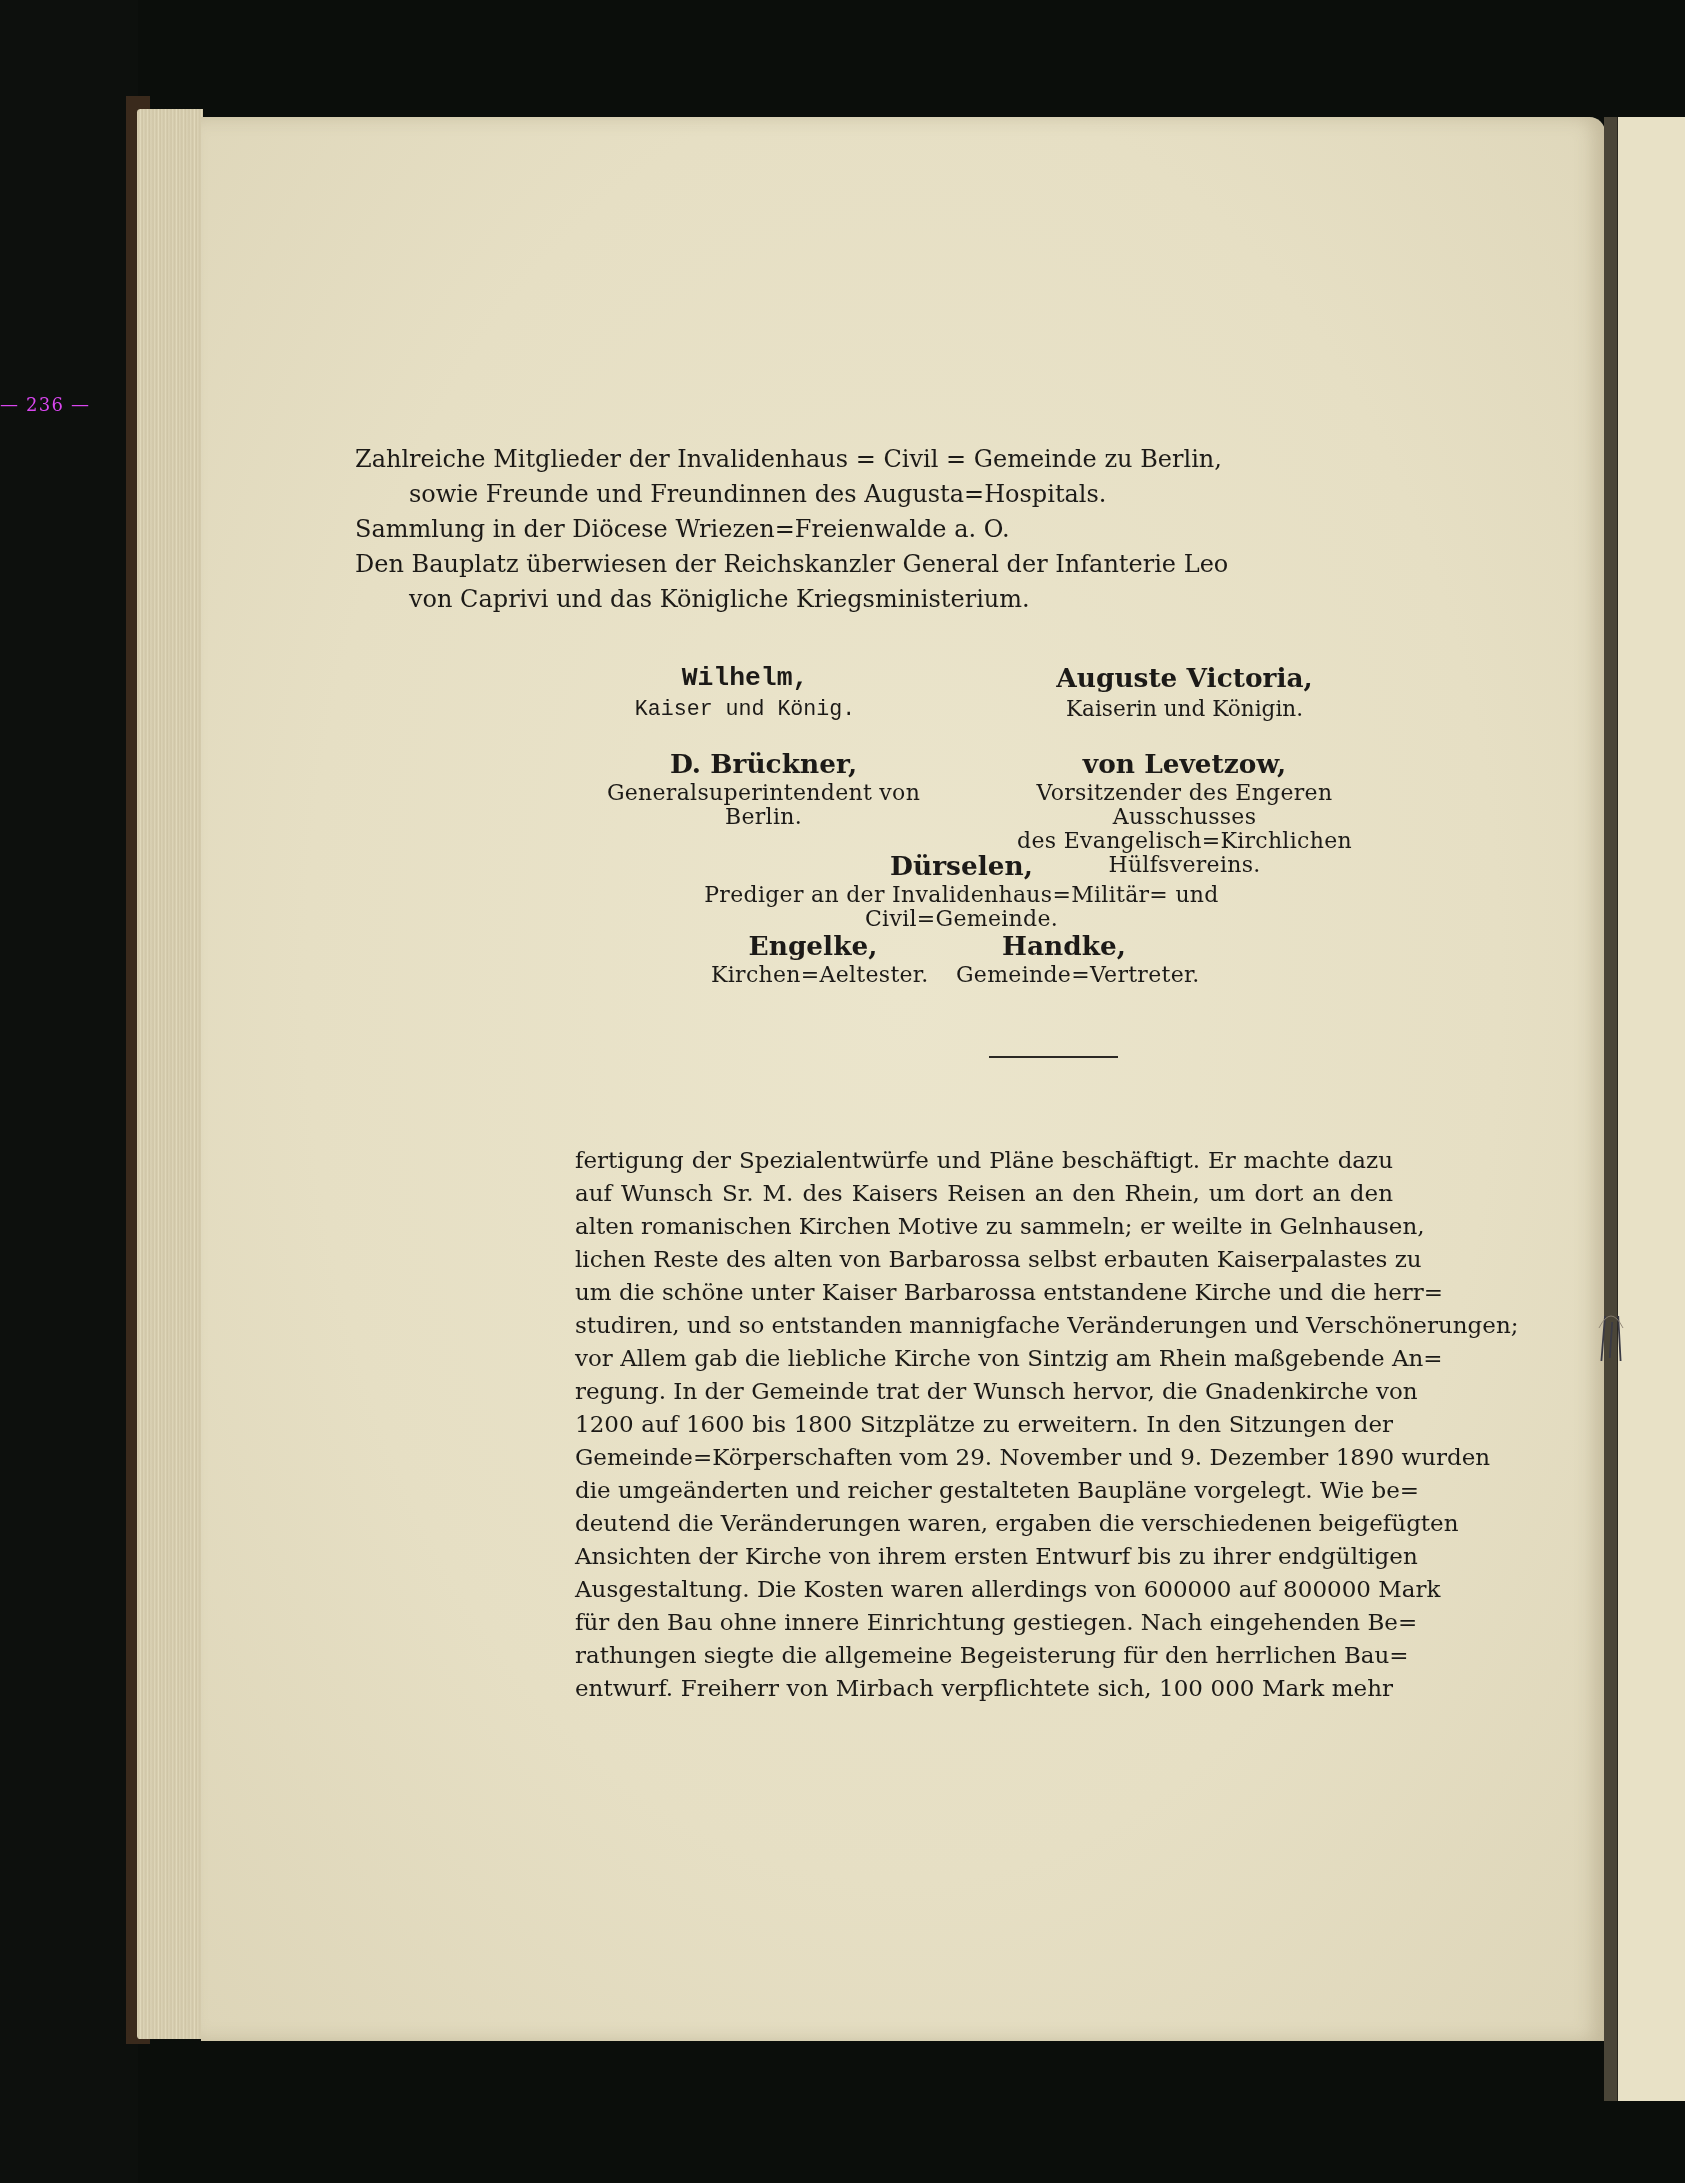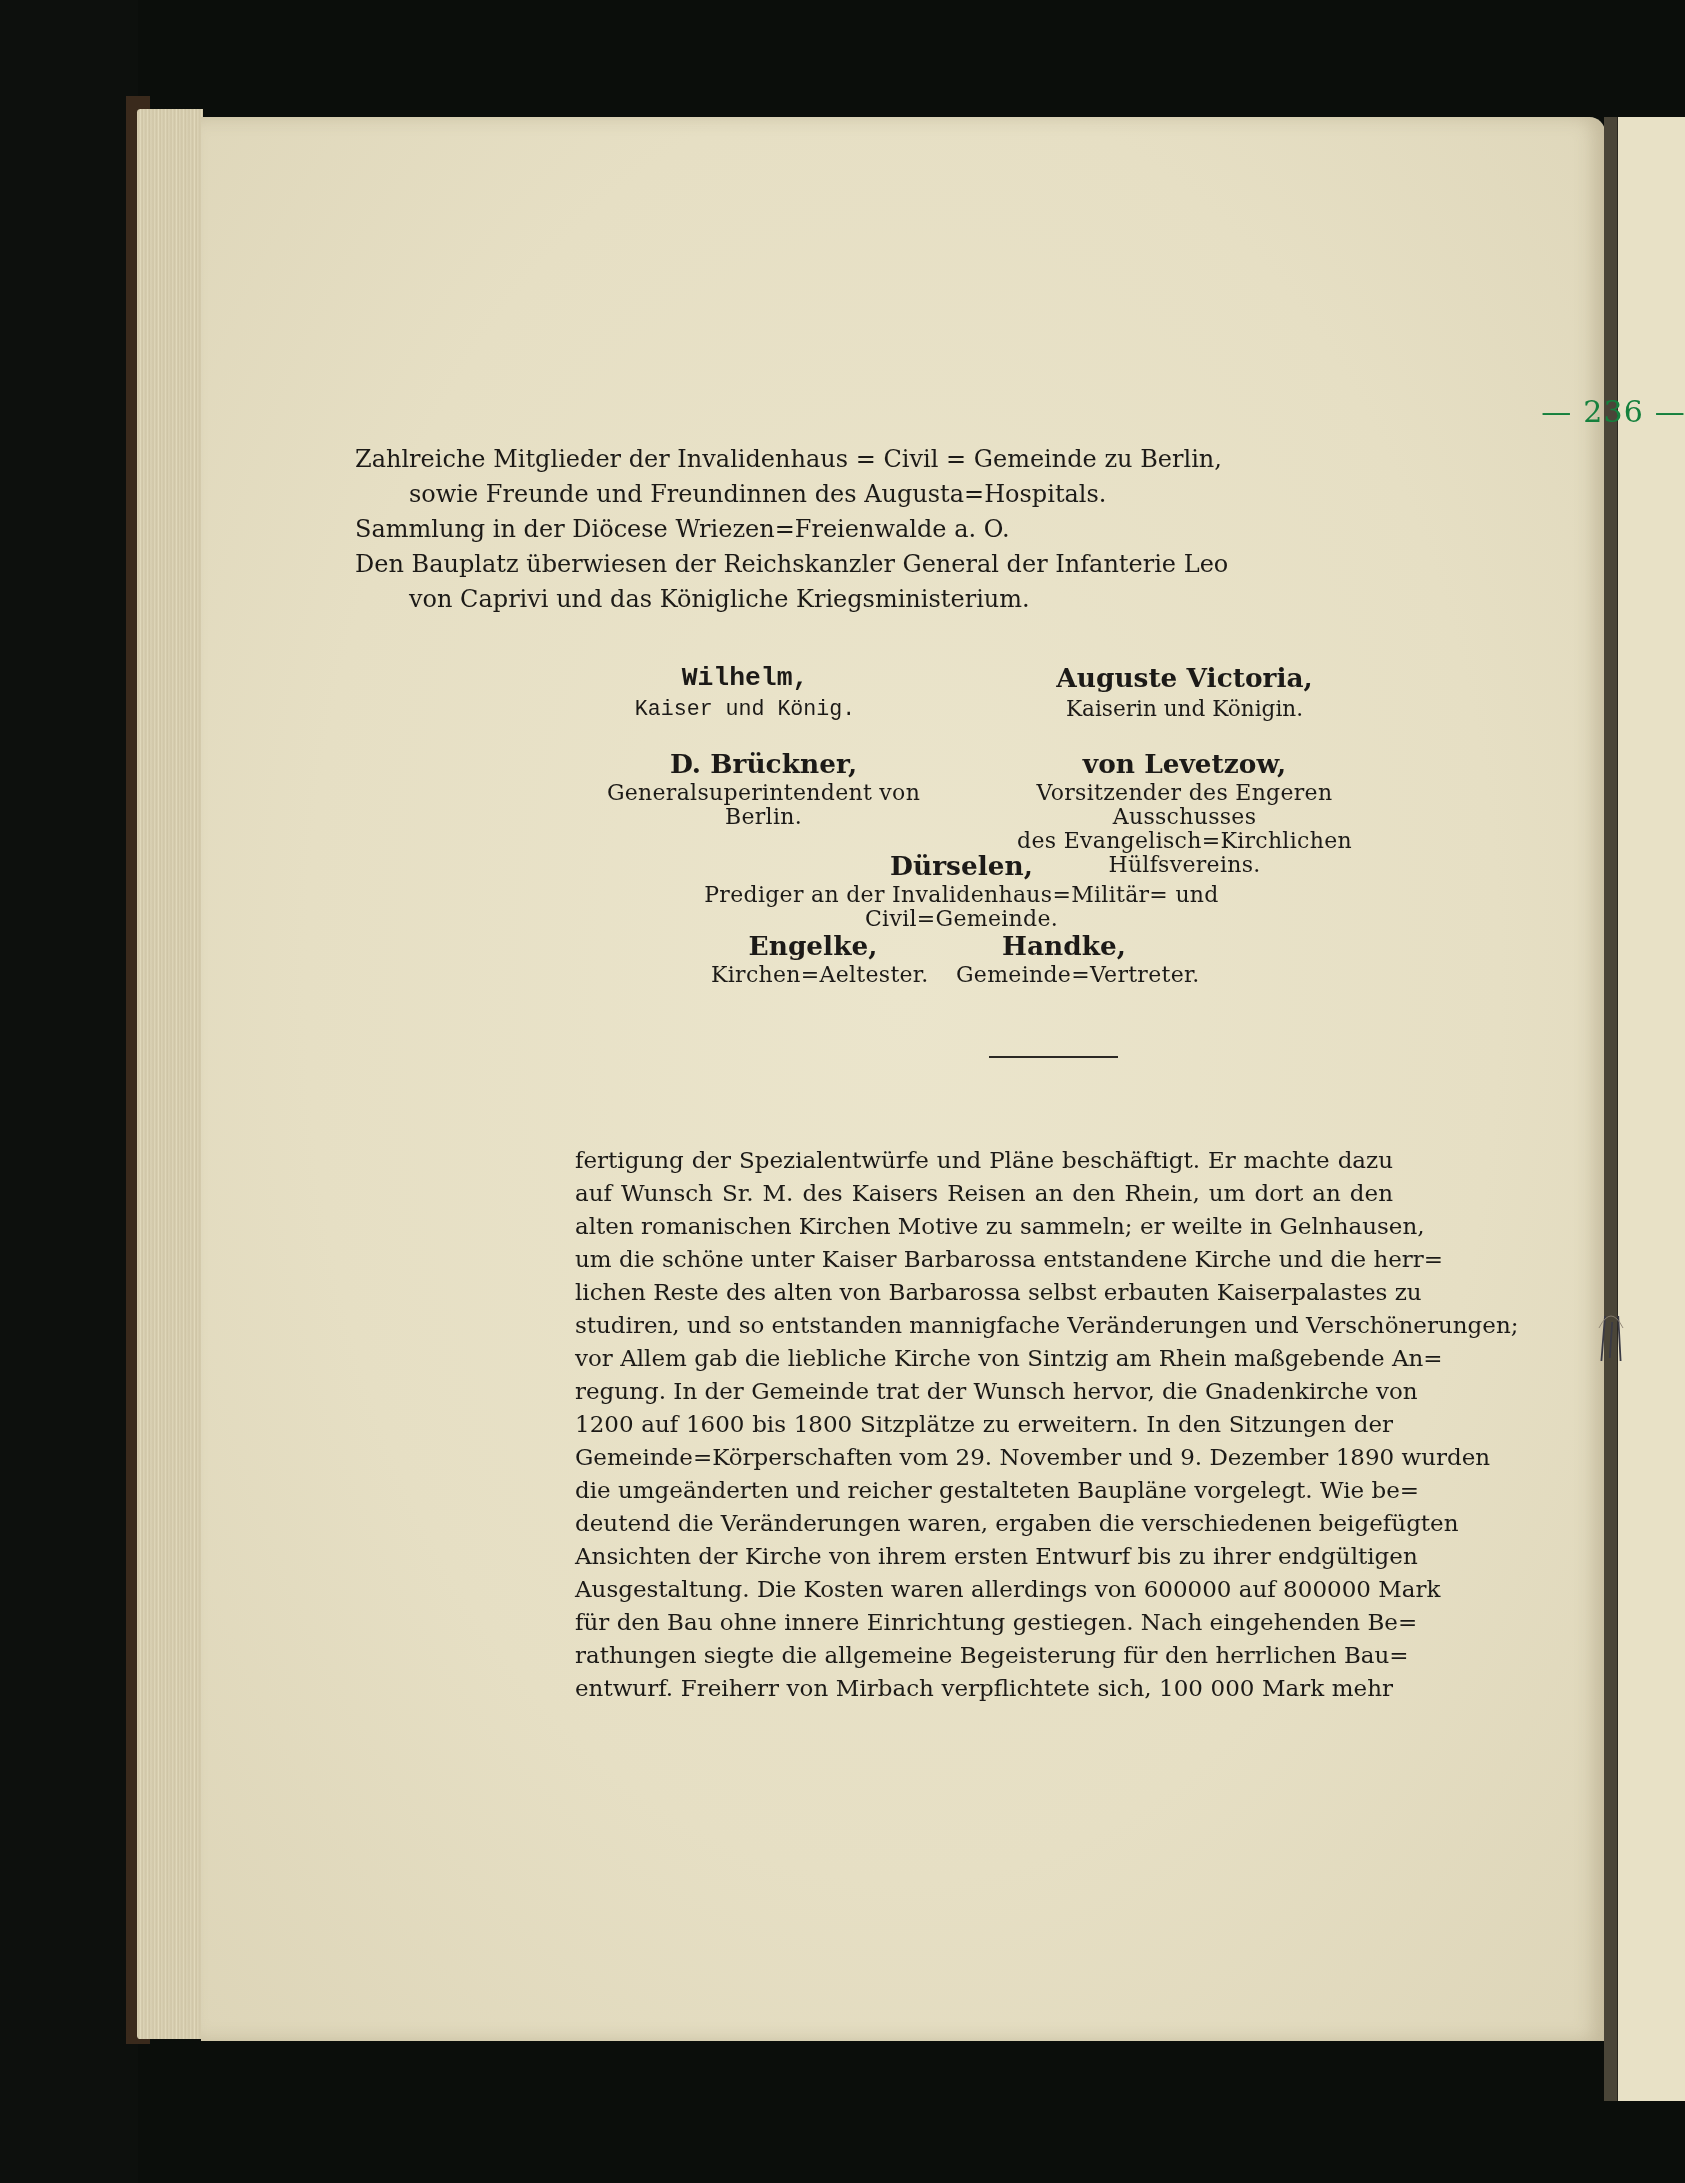--- a/index.html
+++ b/index.html
@@ -21,22 +21,22 @@
     background: radial-gradient(ellipse at 50% 45%, #ebe5cc 0%, #e6dfc4 60%, #ddd5b8 100%);
     border-radius: 0 15.6px 0 0;
     box-shadow: inset -12px 0 18px rgba(120,105,70,0.25);
   }
   .gutter { position: absolute; left: 1604px; top: 117px; width: 13.2px; height: 1984px; background: #4a4538; }
   .next-page { position: absolute; left: 1617px; top: 117px; width: 69px; height: 1984px; background: #e8e1c6; border-left: 1.8px solid #2a2720; }
   .binding-thread { position: absolute; left: 1593px; top: 1304px; width: 36px; height: 66px; }
 
   .content { position: absolute; left: 0; top: 0; width: 1686px; height: 2183px; }
   .page-number {
-    position: absolute; top: 394px; left: 0; width: 1686px; text-align: right;
-    font-size: 30px; letter-spacing: 1.2px; color: #15803d;
+    position: absolute; top: 394px; left: 0; width: 1686px; text-align: left;
+    font-size: 18px; letter-spacing: 1.2px; color: #d946ef;
   }
   .donor-block { position: absolute; left: 355px; top: 442px; width: 1022px; font-size: 24px; line-height: 35px; }
   .donor-line { white-space: nowrap; }
   .indent { padding-left: 54px; }
 
   .sig { position: absolute; text-align: center; }
   .sig-name { font-size: 26.4px; font-weight: bold; line-height: 34px; }
   .sig-title { font-size: 21.6px; line-height: 28px; }
   .sig-title-sm { font-size: 22px; line-height: 24px; letter-spacing: 0.3px; }
 
@@ -107,22 +107,22 @@
     <div class="sig-name">Handke,</div>
     <div class="sig-title-sm">Gemeinde=Vertreter.</div>
   </div>
 
   <div class="divider"></div>
 
   <div class="body-text">
     <span class="body-line">fertigung der Spezialentwürfe und Pläne beschäftigt. Er machte dazu</span>
     <span class="body-line">auf Wunsch Sr. M. des Kaisers Reisen an den Rhein, um dort an den</span>
     <span class="body-line">alten romanischen Kirchen Motive zu sammeln; er weilte in Gelnhausen,</span>
+    <span class="body-line">lichen Reste des alten von Barbarossa selbst erbauten Kaiserpalastes zu</span>
     <span class="body-line">um die schöne unter Kaiser Barbarossa entstandene Kirche und die herr=</span>
-    <span class="body-line">lichen Reste des alten von Barbarossa selbst erbauten Kaiserpalastes zu</span>
     <span class="body-line">studiren, und so entstanden mannigfache Veränderungen und Verschönerungen;</span>
     <span class="body-line">vor Allem gab die liebliche Kirche von Sintzig am Rhein maßgebende An=</span>
     <span class="body-line">regung. In der Gemeinde trat der Wunsch hervor, die Gnadenkirche von</span>
     <span class="body-line">1200 auf 1600 bis 1800 Sitzplätze zu erweitern. In den Sitzungen der</span>
     <span class="body-line">Gemeinde=Körperschaften vom 29. November und 9. Dezember 1890 wurden</span>
     <span class="body-line">die umgeänderten und reicher gestalteten Baupläne vorgelegt. Wie be=</span>
     <span class="body-line">deutend die Veränderungen waren, ergaben die verschiedenen beigefügten</span>
     <span class="body-line">Ansichten der Kirche von ihrem ersten Entwurf bis zu ihrer endgültigen</span>
     <span class="body-line">Ausgestaltung. Die Kosten waren allerdings von 600000 auf 800000 Mark</span>
     <span class="body-line">für den Bau ohne innere Einrichtung gestiegen. Nach eingehenden Be=</span>

